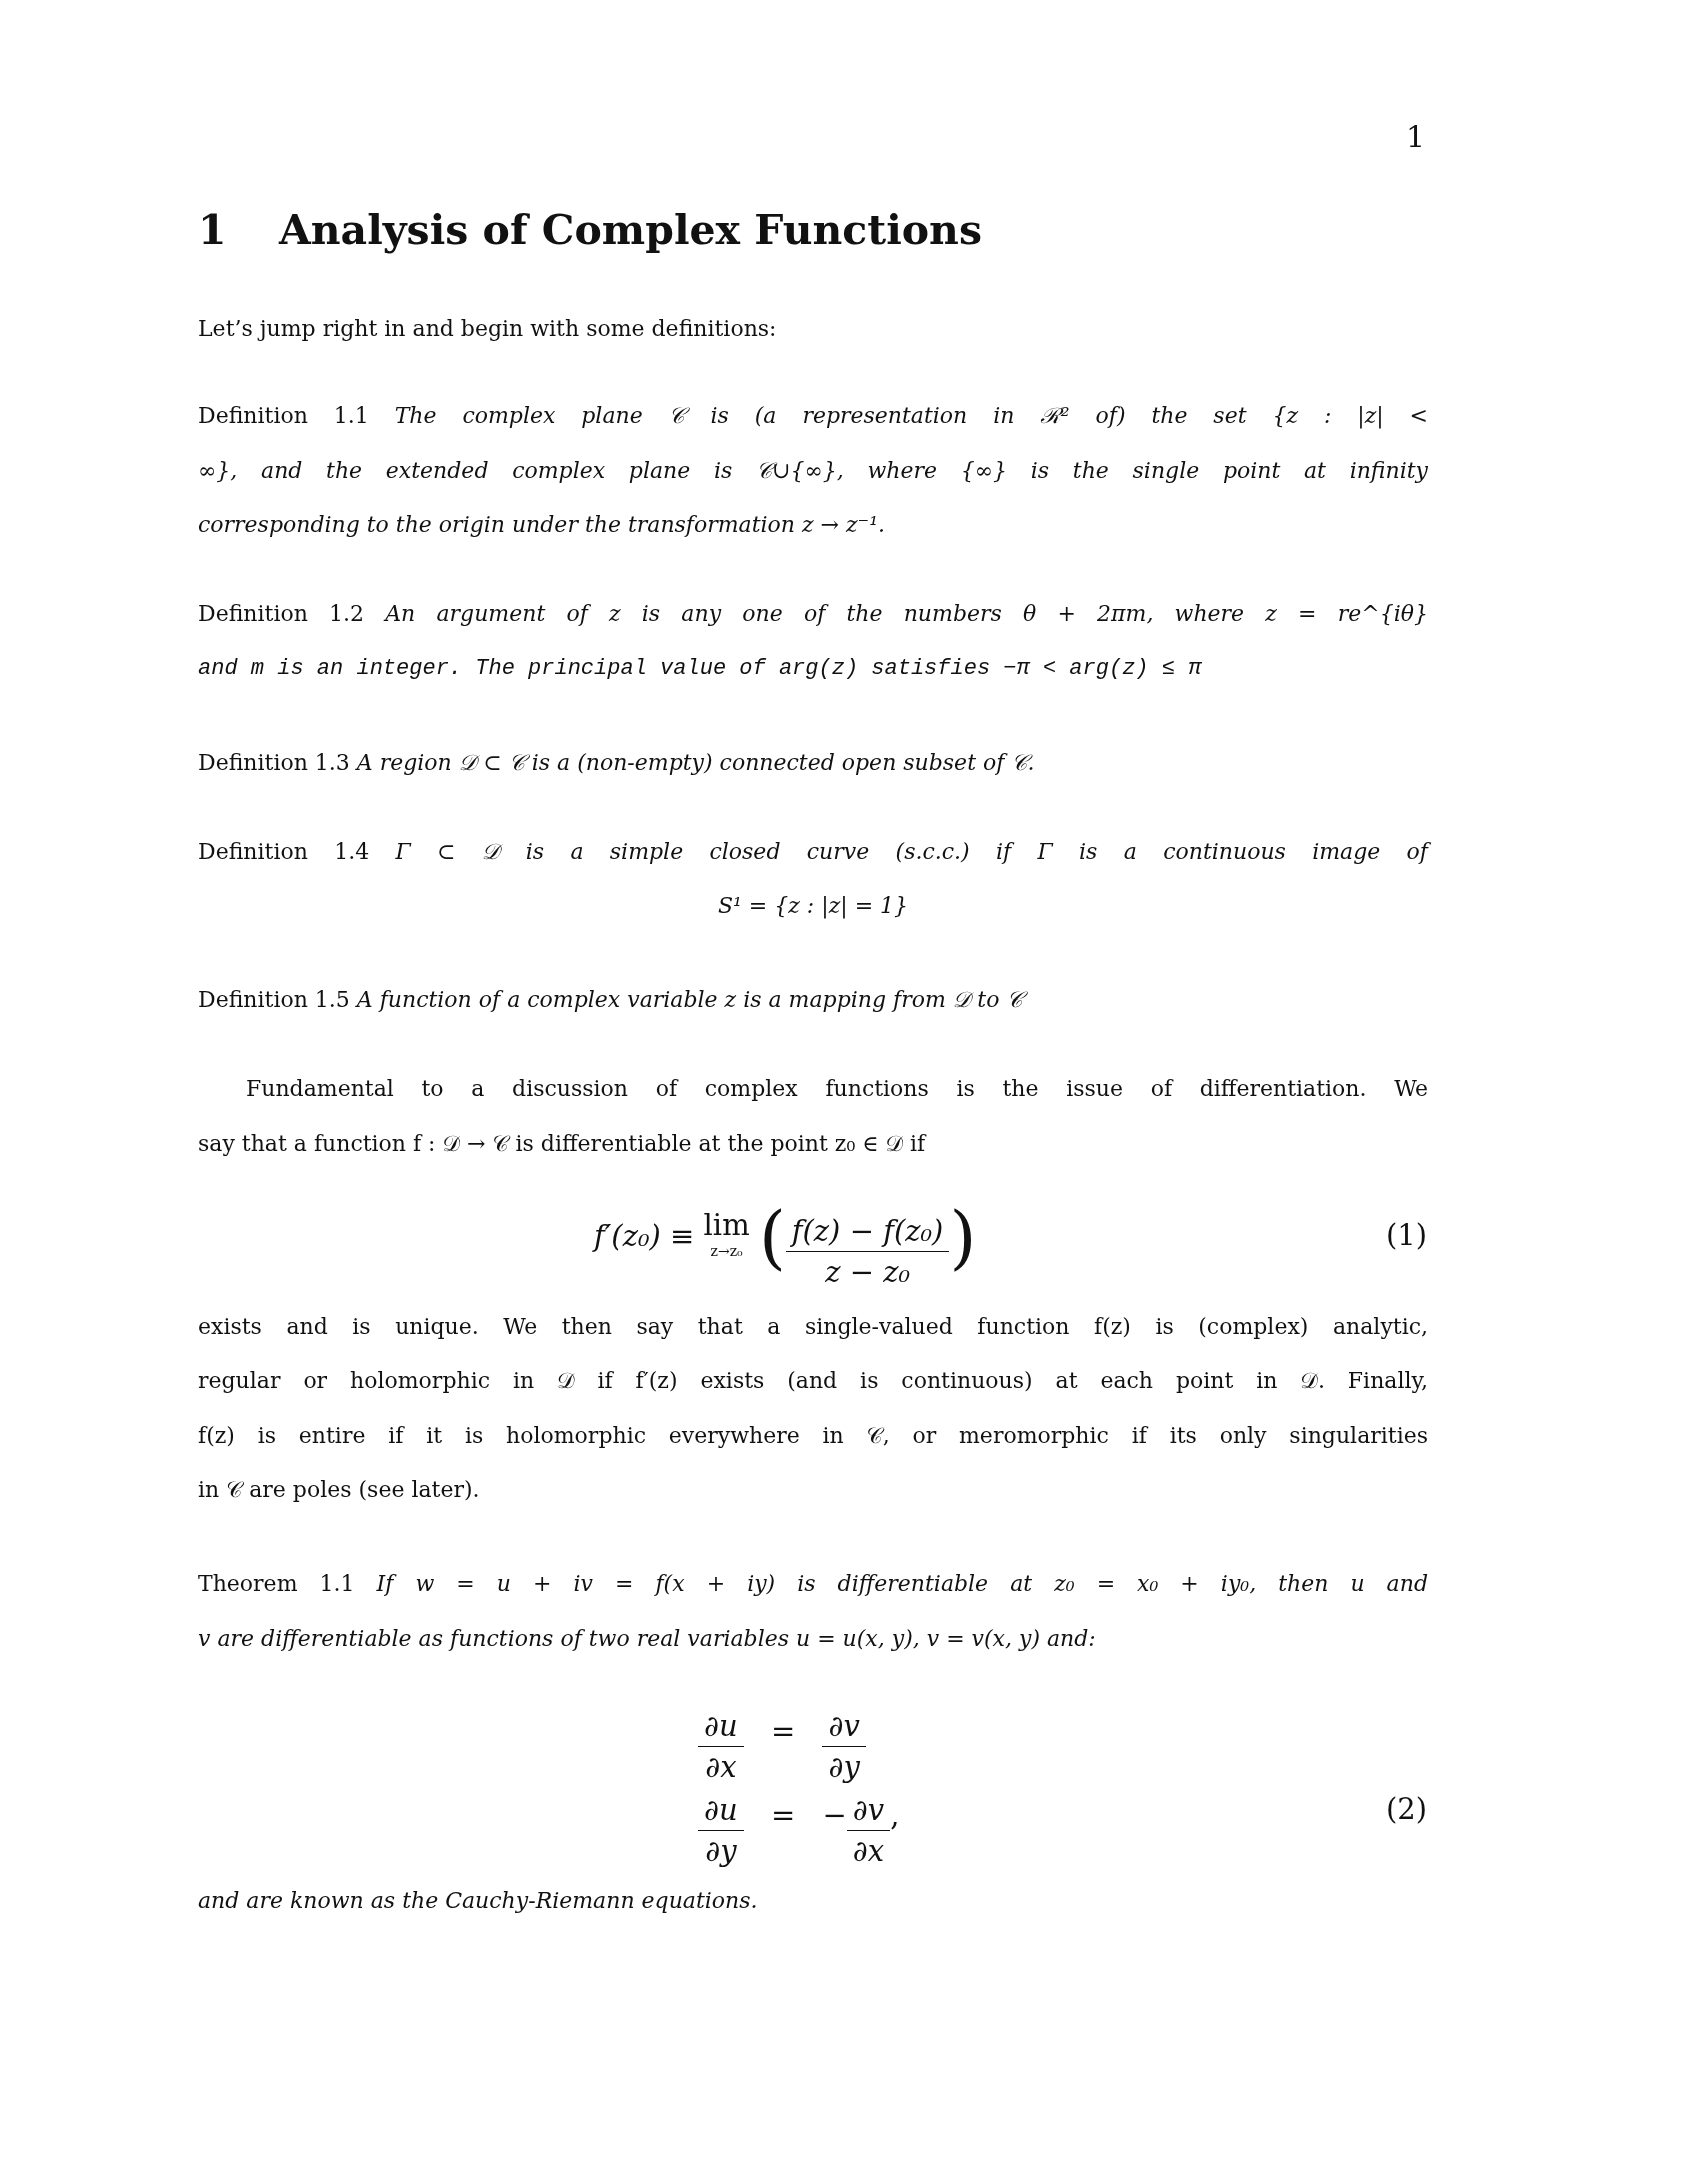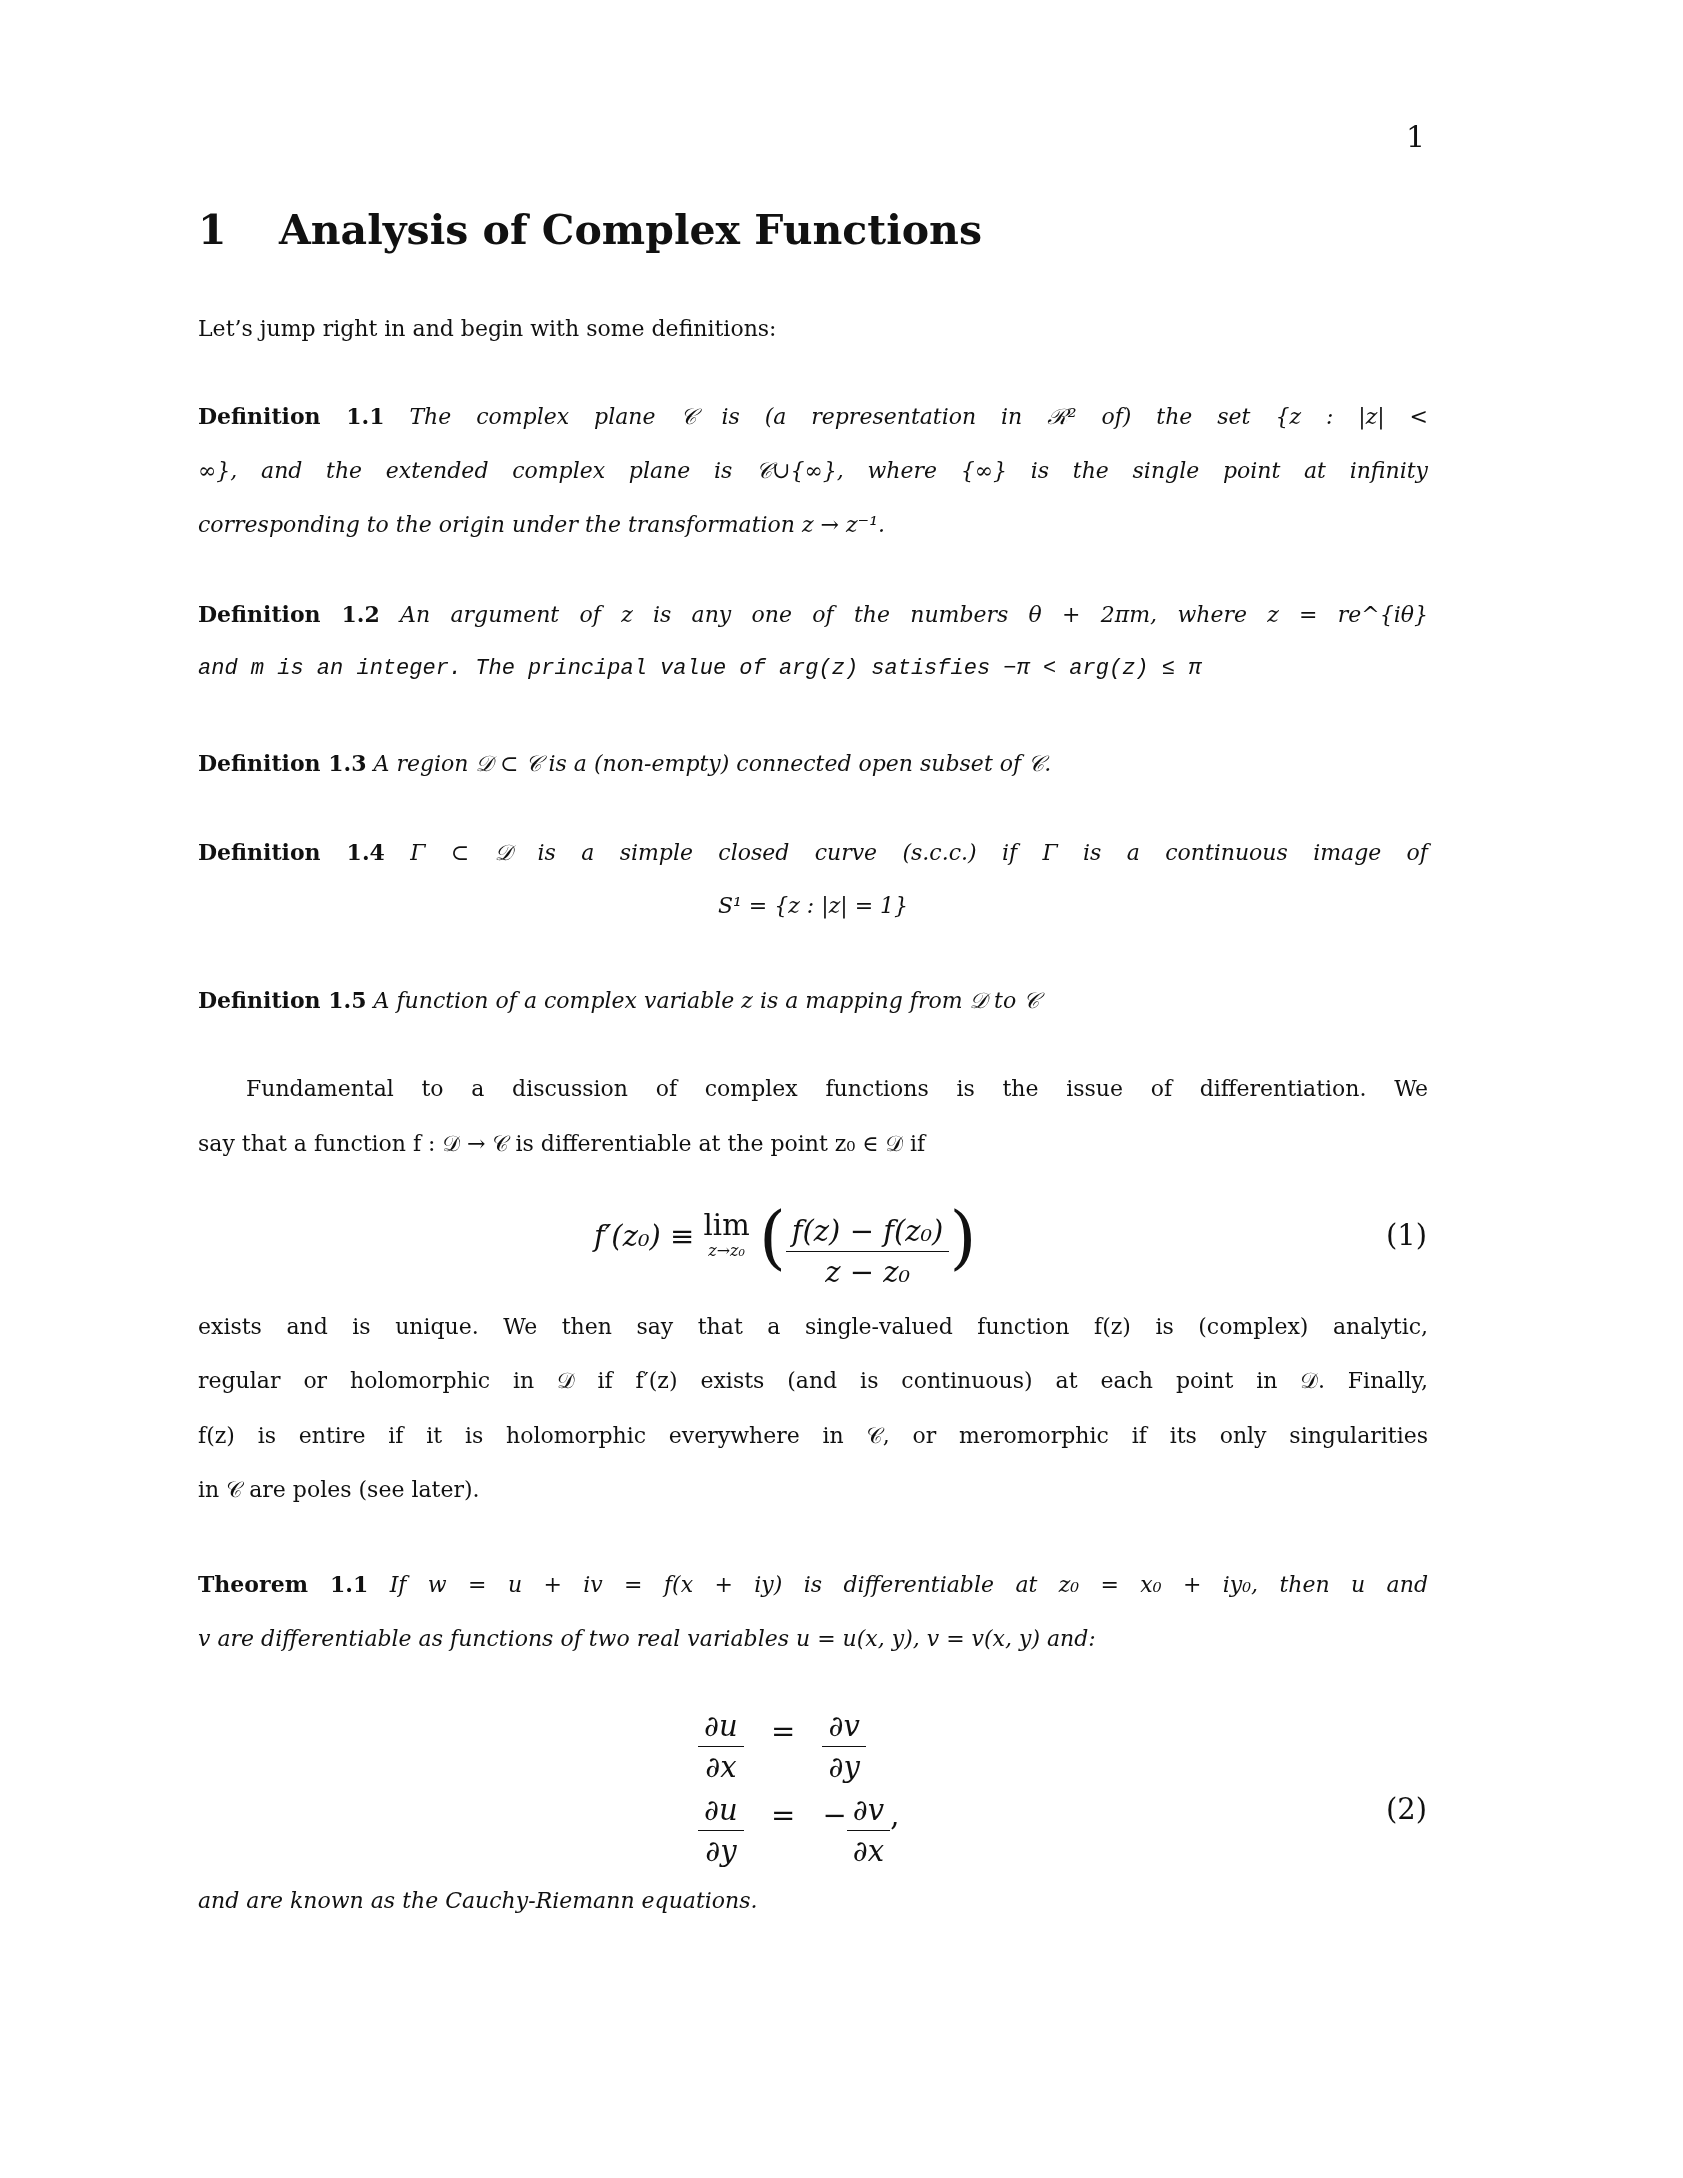--- a/index.html
+++ b/index.html
@@ -4,31 +4,31 @@
 <style>
   html, body { margin:0; padding:0; background:#ffffff; }
   body { width:1683px; height:2178px; position:relative; overflow:hidden;
          font-family:"DejaVu Serif","Liberation Serif",serif; color:#111; }
   .abs { position:absolute; }
   .page-num { left:1406px; top:119px; font-size:30px; }
   .heading { left:198px; top:206px; font-size:41px; font-weight:bold; white-space:nowrap; }
   .heading .num { display:inline-block; width:81px; }
   .line { left:198px; width:1230px; font-size:22px; line-height:54px; white-space:nowrap; }
   .just { text-align:justify; text-align-last:justify; }
-  .b { font-weight:bold; font-style:normal; }
+  .b { font-weight:normal; font-style:normal; }
   .it { font-style:italic; }
   .rm { font-style:normal; }
   .eq { position:absolute; font-size:29px; white-space:nowrap; }
   .eqno { position:absolute; left:1386px; font-size:29px; }
   .frac { display:inline-block; vertical-align:middle; text-align:center;margin-top:28px; }
   .frac .n { display:block; padding:0 6px; border-bottom:1.5px solid #111; line-height:40px; }
   .frac .d { display:block; padding:0 6px; line-height:40px; }
   .paren { font-size:69px; font-weight:lighter; vertical-align:middle; line-height:1; }
   .lim { display:inline-block; vertical-align:middle; text-align:center; line-height:26px; }
-  .lim .under { display:block; font-size:16px; font-style:italic; }
+  .lim .under { display:block; font-size:14px; }
 </style>
 </head>
 <body>
 
 <div class="abs page-num">1</div>
 
 <div class="abs heading">
   <span class="num">1</span><span>Analysis of Complex Functions</span>
 </div>
 

